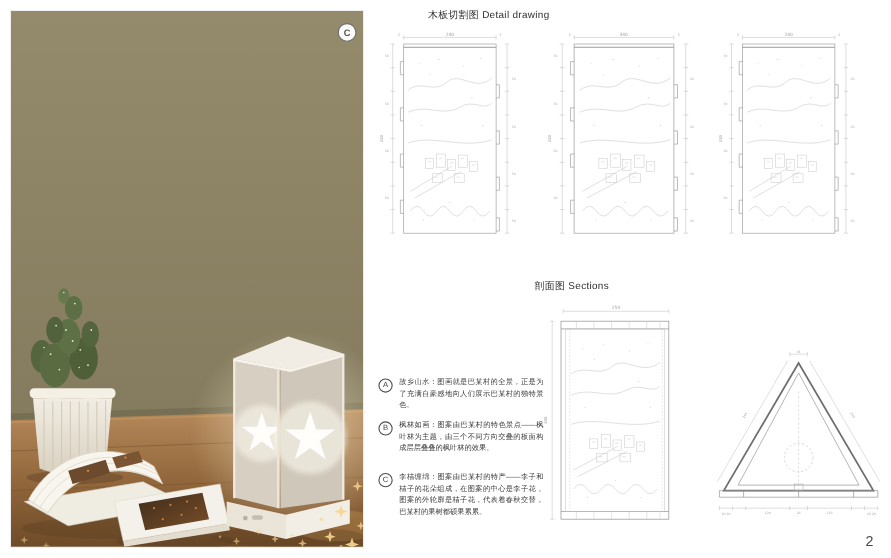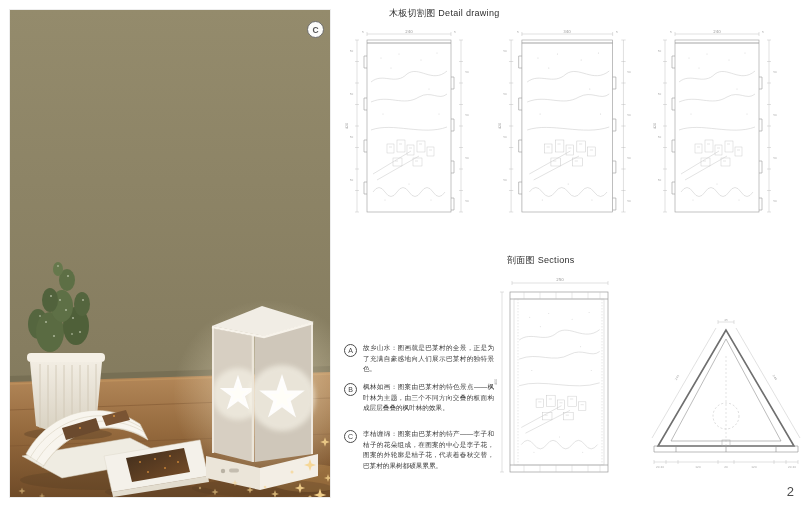--- a/index.html
+++ b/index.html
@@ -8,21 +8,21 @@
 
   
   #photo{position:absolute;left:10px;top:10px;width:320px;height:487px;box-shadow:0 0 0 1px rgba(0,0,0,.07);}
   #badge{position:absolute;top:11px;right:6px;width:15px;height:15px;border:1.6px solid #6d6d6d;border-radius:50%;
          background:#fcfcfa;display:flex;align-items:center;justify-content:center;
          font-size:8.5px;color:#555;font-weight:bold;}
 
   
   .sec-title{position:absolute;font-size:9px;color:#2e2e2e;letter-spacing:.3px;}
   #title-detail{left:365px;top:7px;margin-left:24px;}
-  #title-sections{left:507px;top:254px;}
+  #title-sections{left:486px;top:254px;}
 
   
   .dwg{position:absolute;}
   #dwg1{left:343px;top:26px;}
   #dwg2{left:496px;top:26px;}
   #dwg3{left:651px;top:26px;}
   #dwg-front{left:492px;top:274px;}
   #dwg-plan{left:650px;top:316px;}
   svg text{font-family:"DejaVu Sans",sans-serif;}
 

